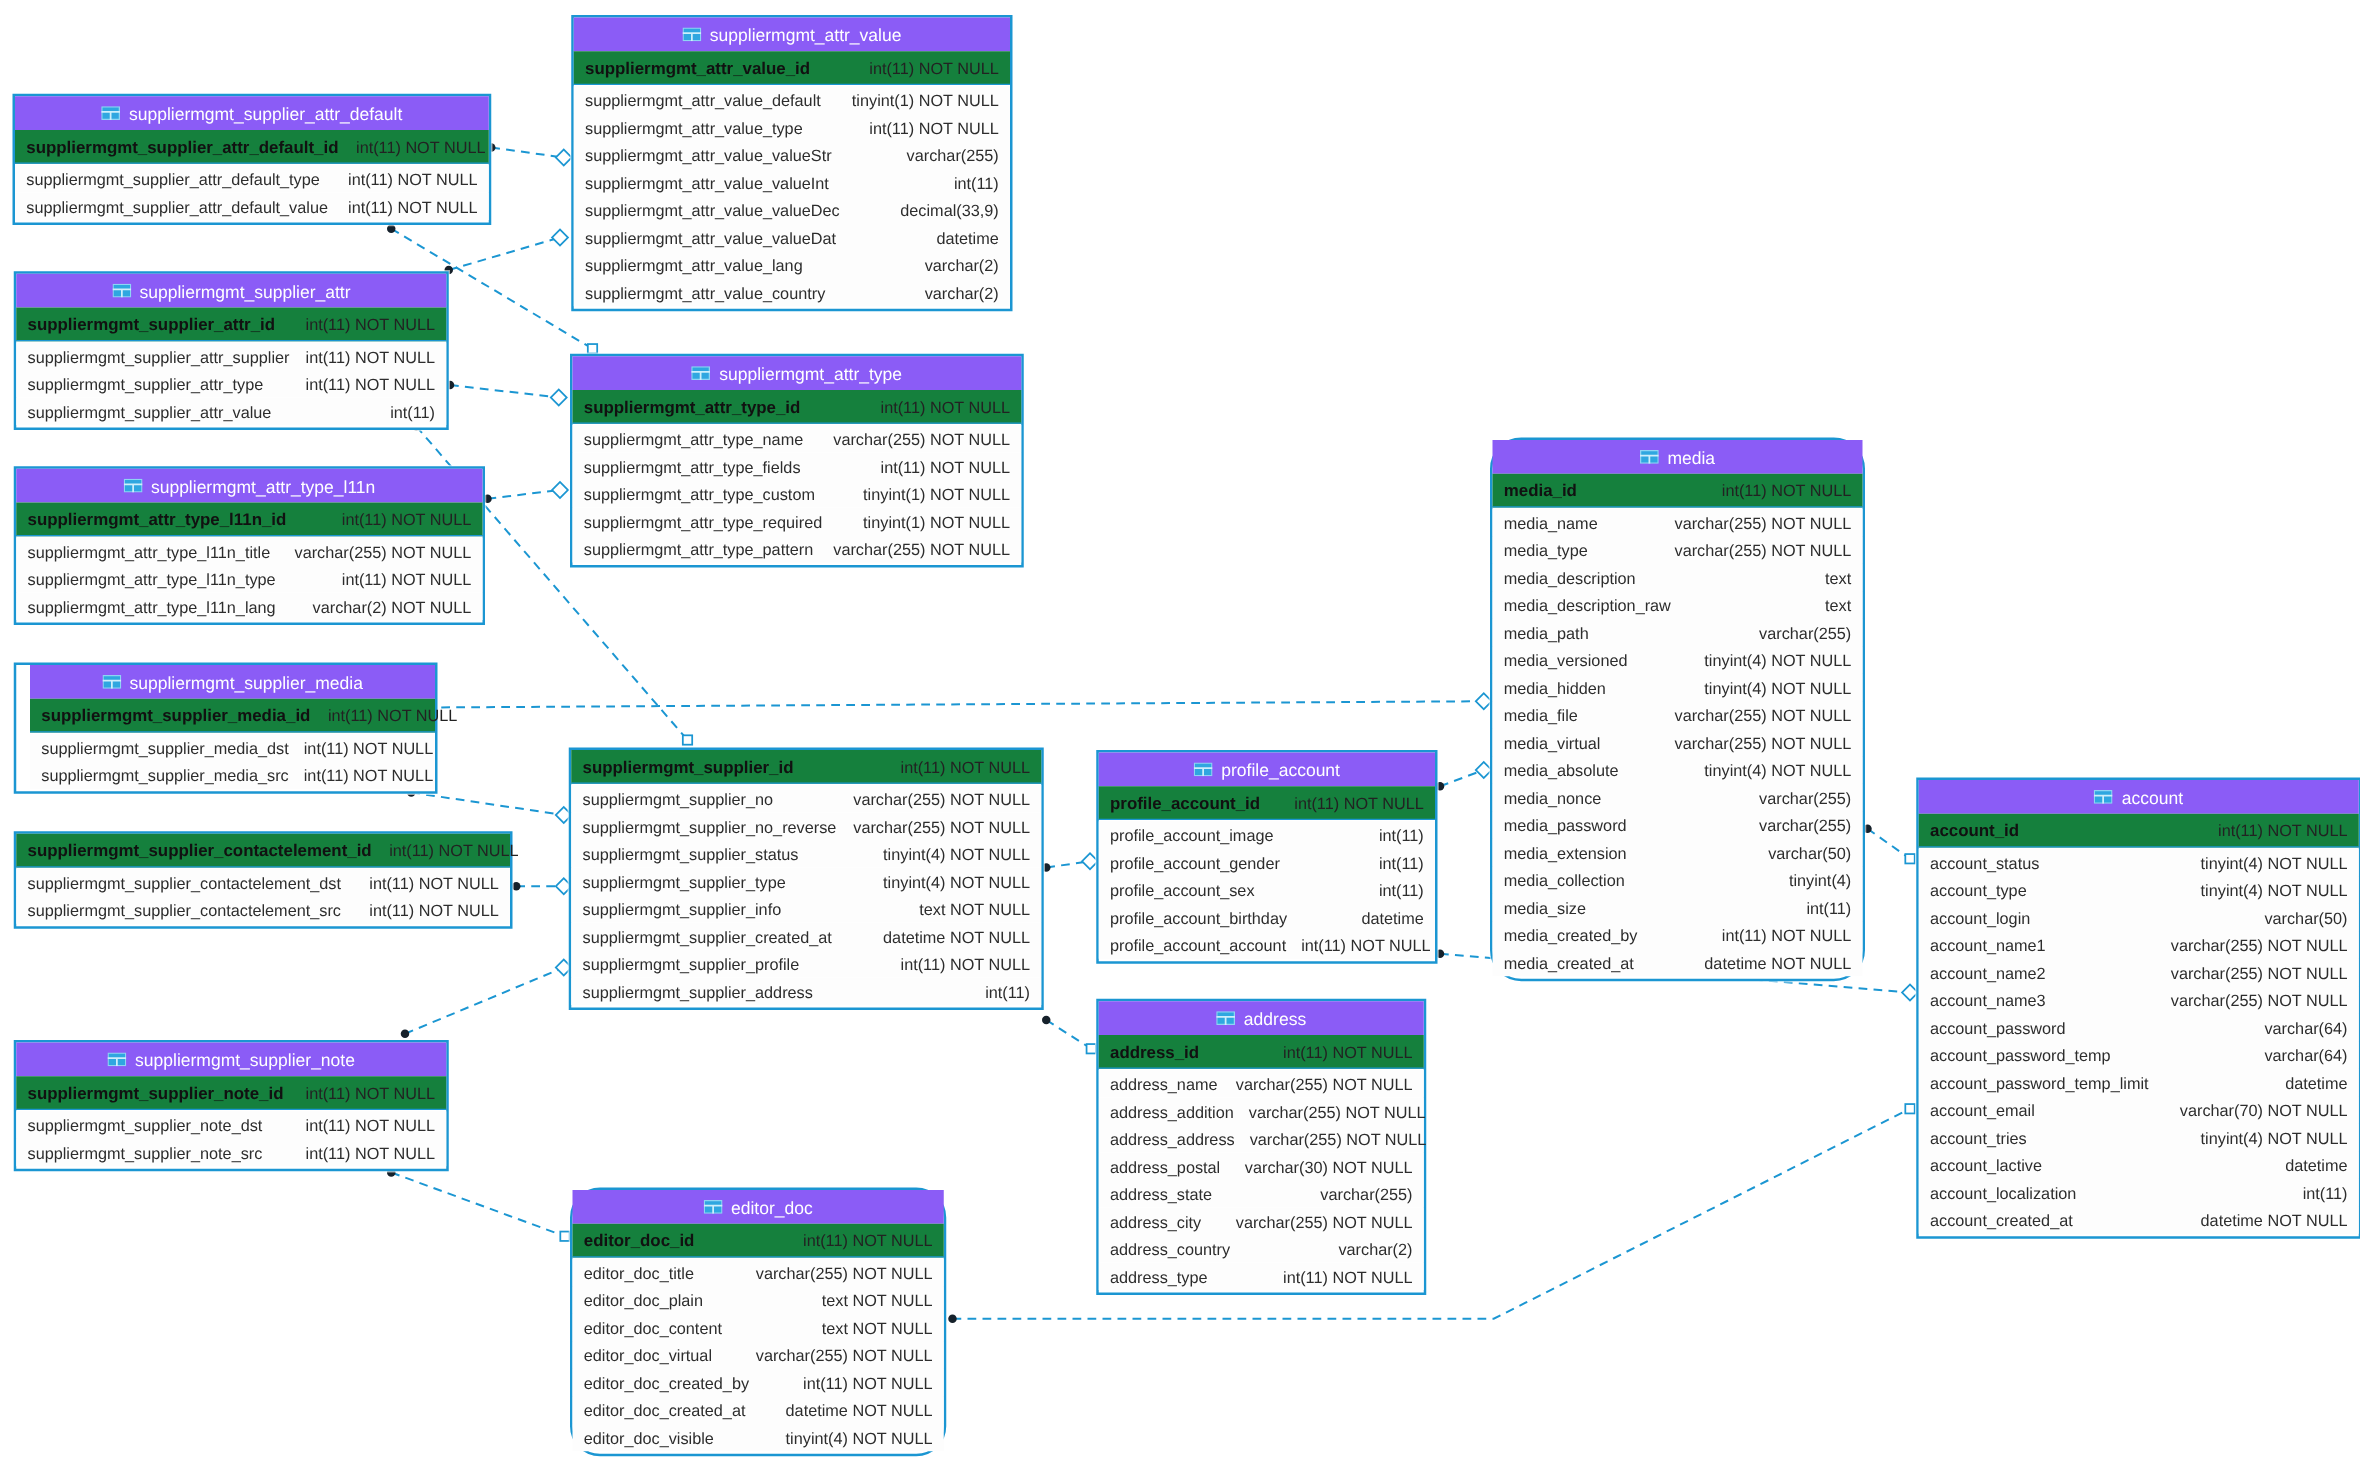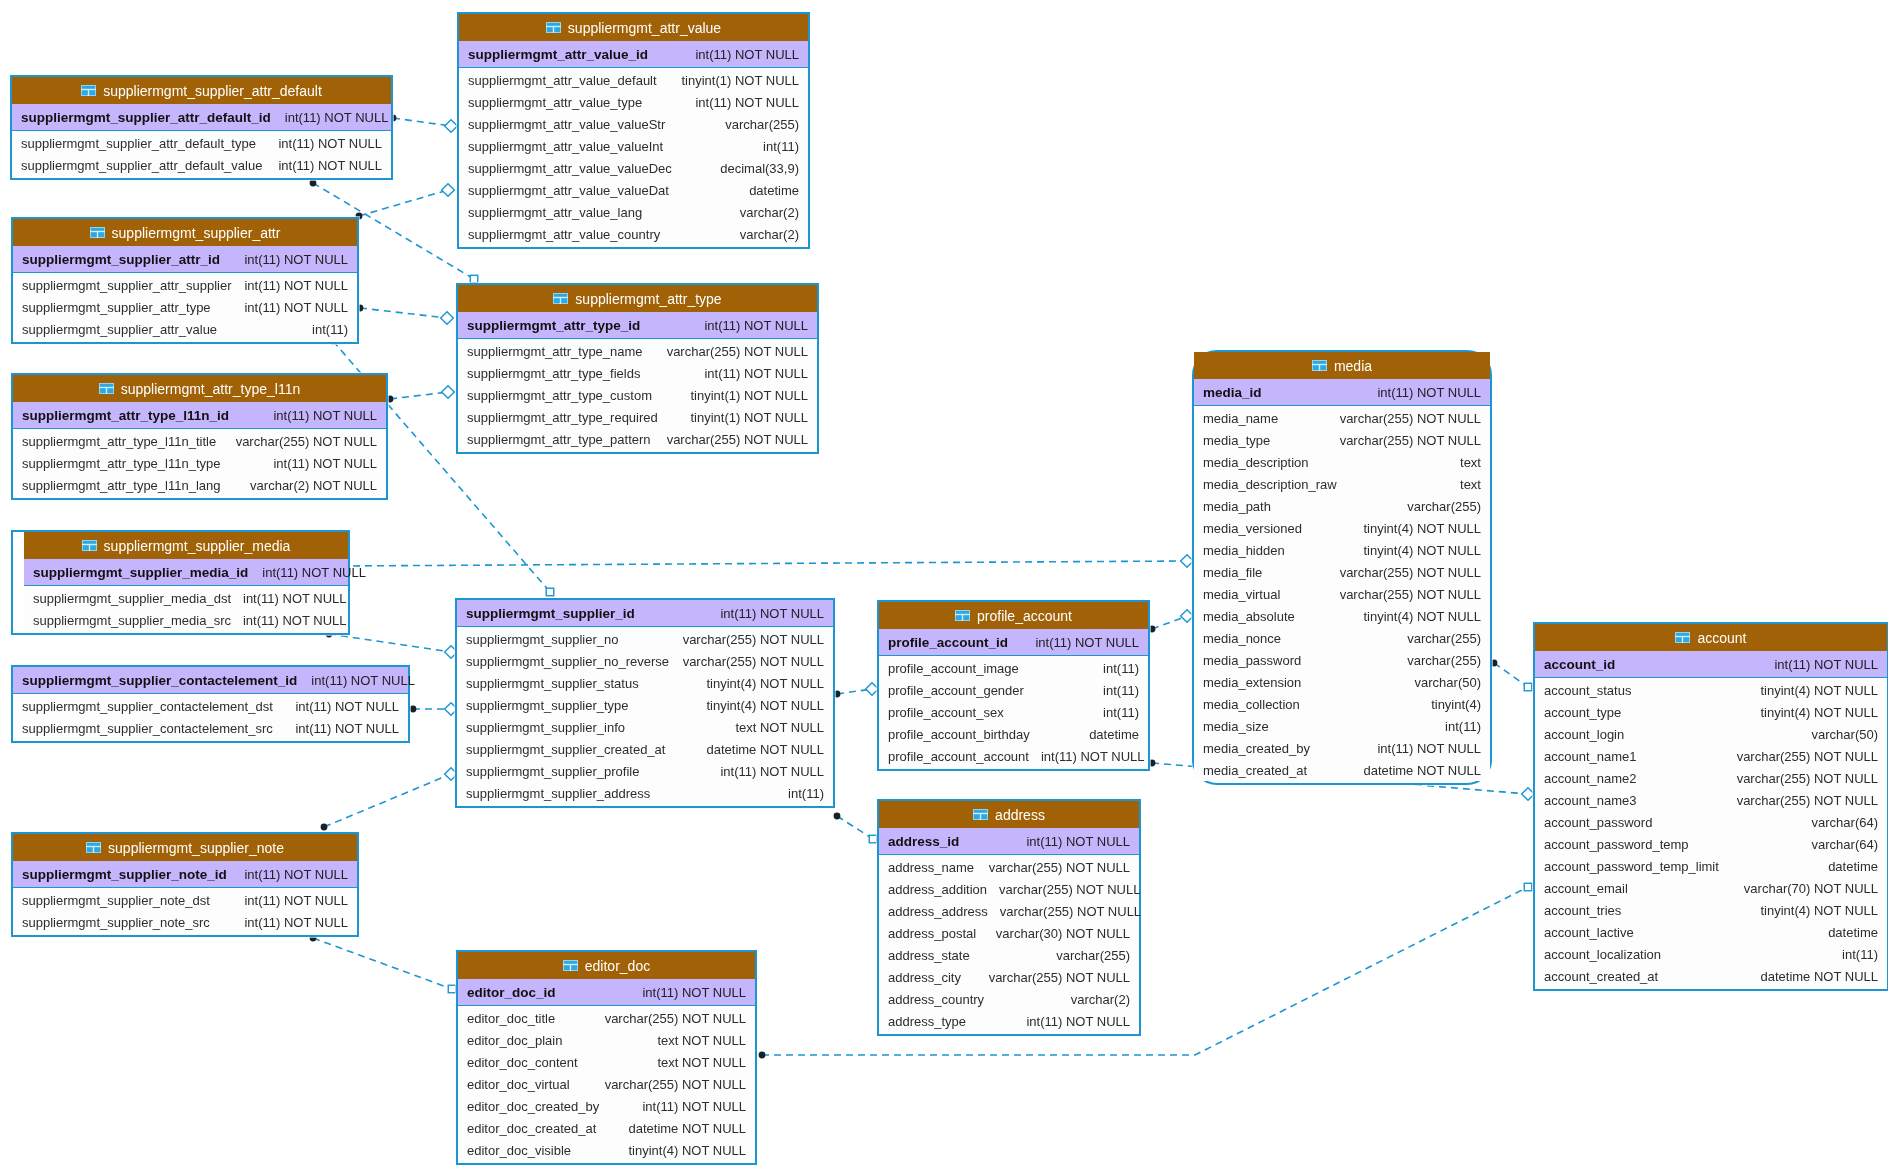--- a/index.html
+++ b/index.html
@@ -1,25 +1,25 @@
 <!DOCTYPE html>
 <html><head>
 <meta charset="utf-8">
 <style>
   html,body{margin:0;padding:0;background:#ffffff;}
   #canvas{position:relative;width:1888px;height:1170px;background:#ffffff;overflow:hidden;
           font-family:"Liberation Sans","DejaVu Sans",sans-serif;}
   #wires{position:absolute;left:0;top:0;z-index:1;}
   .table{position:absolute;z-index:2;background:#ffffff;border:2px solid #1b96d2;box-sizing:border-box;
          box-shadow:0 0 0 1px rgba(255,255,255,.6);}
-  .t-header{height:27px;background:#a16207;color:#ffffff;display:flex;align-items:center;justify-content:center;
+  .t-header{height:27px;background:#8b5cf6;color:#ffffff;display:flex;align-items:center;justify-content:center;
             font-size:14px;gap:7px;white-space:nowrap;}
   .t-icon{display:inline-flex;align-items:center;}
   .t-pk{height:27px;display:flex;align-items:center;justify-content:space-between;
-        padding:0 9px;border-bottom:1px solid #1b96d2;background:#c4b5fd;box-sizing:border-box;}
+        padding:0 9px;border-bottom:1px solid #1b96d2;background:#15803d;box-sizing:border-box;}
   .t-pk .c-name{font-weight:bold;font-size:13.5px;color:#111111;white-space:nowrap;}
   .t-pk .c-type{font-size:13px;color:#222222;white-space:nowrap;margin-left:14px;}
   .t-row{height:22px;display:flex;align-items:center;justify-content:space-between;
          padding:0 9px;background:#fdfdfd;box-sizing:border-box;}
   .t-row .c-name{font-size:13px;color:#2d2d2d;white-space:nowrap;}
   .t-row .c-type{font-size:13px;color:#2d2d2d;white-space:nowrap;margin-left:12px;}
   .t-body{padding:1px 0 2px 0;}
 </style>
 </head>
 <body>
@@ -441,21 +441,21 @@
         <div class="t-row">
           <span class="c-name">address_country</span>
           <span class="c-type">varchar(2)</span>
         </div>
         <div class="t-row">
           <span class="c-name">address_type</span>
           <span class="c-type">int(11) NOT NULL</span>
         </div>
       </div>
     </div>
-    <div class="table" style="left: 456px; top: 950px; width: 301px;">
+    <div class="table" style="left: 456px; top: 950px; width: 301px; border-radius: 24px;">
       <div class="t-header">
         <span class="t-icon">
           <svg width="15" height="11" viewBox="0 0 15 11">
             <rect x="0.5" y="0.5" width="14" height="10" fill="#2fa7e0" stroke="#8ed4f4" stroke-width="1"></rect>
             <line x1="0" y1="4.5" x2="15" y2="4.5" stroke="#cdeefb" stroke-width="1.4"></line>
             <line x1="7.5" y1="4.5" x2="7.5" y2="11" stroke="#cdeefb" stroke-width="1.4"></line>
           </svg>
         </span>
         <span>editor_doc</span>
       </div>

